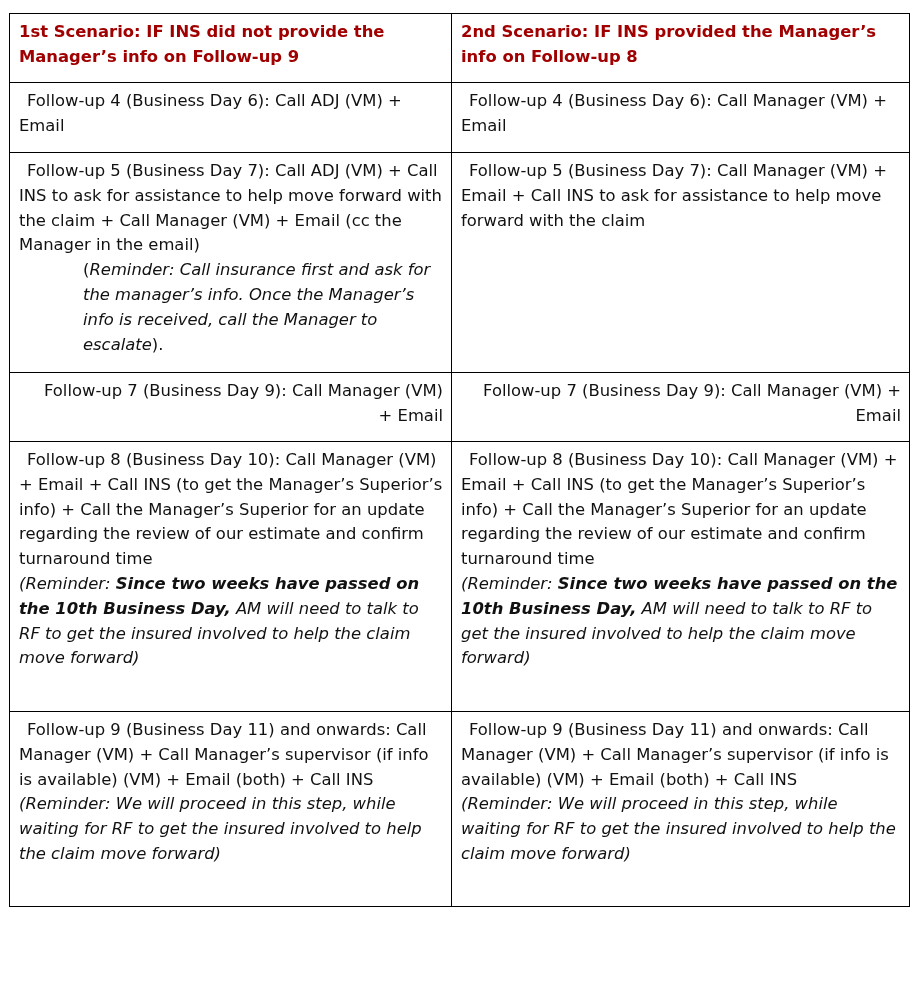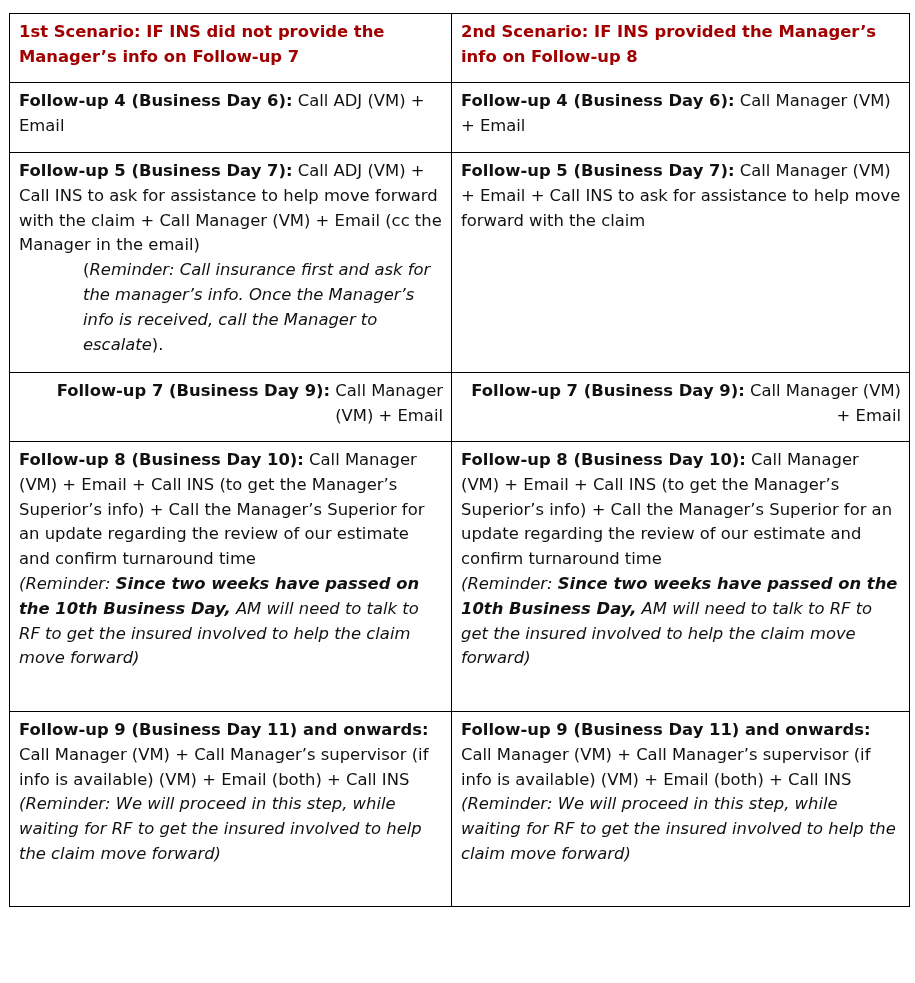--- a/index.html
+++ b/index.html
@@ -15,21 +15,21 @@
     color: #111111;
   }
   table.plan td {
     border: 1.5px solid #000000;
     vertical-align: top;
     padding: 6px 8px 8px 9px;
   }
   table.plan col.c1 { width: 442px; }
   table.plan col.c2 { width: 458px; }
   .hdr { color: #a00000; font-weight: bold; }
-  .lbl { font-weight: bold; }
+  .lbl { font-weight: normal; margin-left: 8px; }
   .rem { font-style: italic; }
   .rem b { font-weight: bold; }
   .indent { display: block; padding-left: 64px; }
   tr.r0 td { height: 54px; }
   tr.r1 td { height: 55px; }
   tr.r2 td { height: 205px; }
   tr.r3 td { height: 54px; }
   tr.r4 td { height: 54px; text-align: right; }
   tr.r5 td { height: 255px; }
   tr.r6 td { height: 180px; }
@@ -37,21 +37,21 @@
 </head>
 <body>
 
 <table class="plan">
   <colgroup>
       <col class="c1">
       <col class="c2">
     </colgroup>
   <tbody>
     <tr class="r0">
-      <td><span class="hdr">1st Scenario: IF INS did not provide the Manager’s info on Follow-up 7</span></td>
+      <td><span class="hdr">1st Scenario: IF INS did not provide the Manager’s info on Follow-up 9</span></td>
       <td><span class="hdr">2nd Scenario: IF INS provided the Manager’s info on Follow-up 8</span></td>
     </tr>
 
     <tr class="r1">
       <td><span class="lbl">Follow-up 4 (Business Day 6):</span><span> Call ADJ (VM) + Email</span></td>
       <td><span class="lbl">Follow-up 4 (Business Day 6):</span><span> Call Manager (VM) + Email</span></td>
     </tr>
 
     <tr class="r2">
       <td><span class="lbl">Follow-up 5 (Business Day 7):</span><span> Call ADJ (VM) + Call INS to ask for assistance to help move forward with the claim + Call Manager (VM) + Email (cc the Manager in the email)</span><span class="indent"><span>(</span><span class="rem">Reminder: Call insurance first and ask for the manager’s info. Once the Manager’s info is received, call the Manager to escalate</span><span>).</span></span></td>

